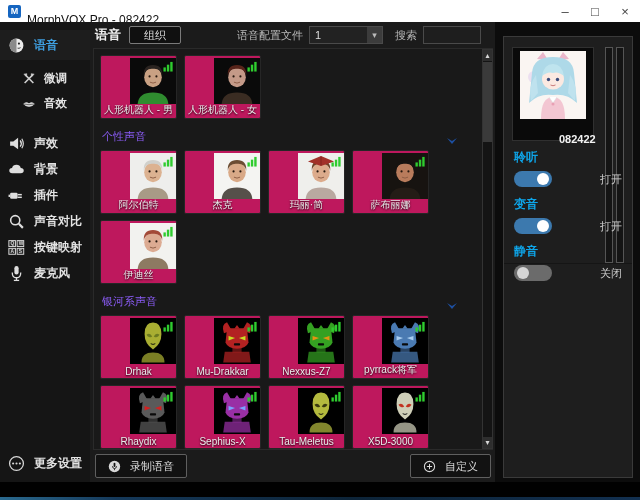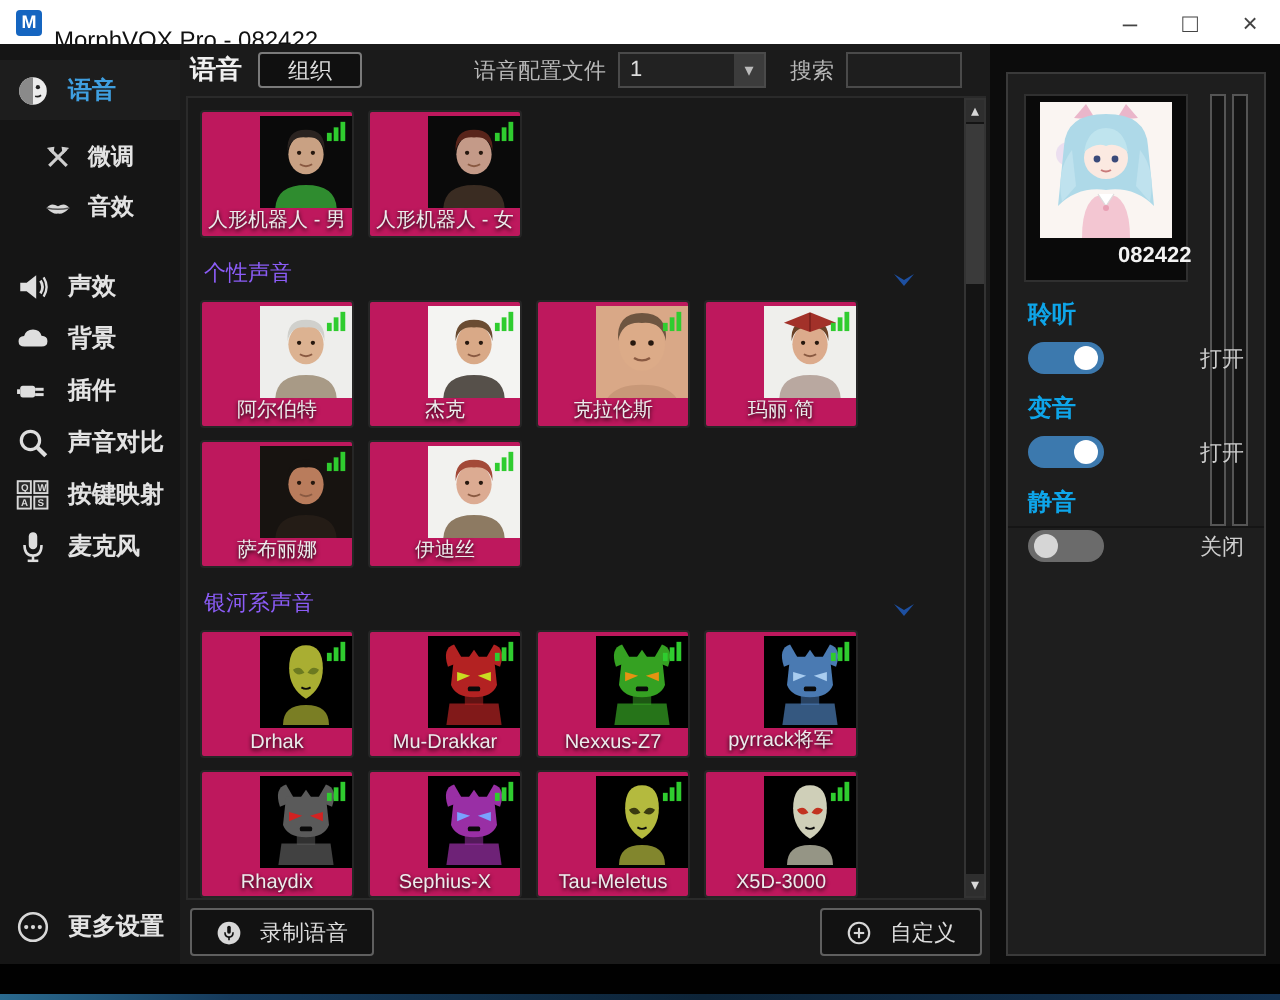--- a/index.html
+++ b/index.html
@@ -64,21 +64,21 @@
   .fbtn .fbtn-icon{width:13px;height:13px;display:flex;}
   .fbtn + .fbtn{margin-left:6px;}
   .fbtn.right{margin-left:auto;margin-right:2px;}
 
   
   .rightpanel{position:absolute;left:495px;top:22px;width:145px;height:460px;background:#0c0c0c;}
   .panelbox{position:absolute;left:8px;top:14px;width:130px;height:442px;background:#1e1e1e;border:1px solid #3a3a3a;}
   .profile-card{position:absolute;left:8px;top:10px;width:82px;height:94px;background:#0a0a0a;border:1px solid #303030;}
   .profile-img{margin:3px auto 0;width:66px;height:68px;background:#faf6f4;}
   .profile-img svg{width:66px;height:68px;display:block;}
-  .profile-name{text-align:center;font-size:11px;font-weight:bold;color:#f2f2f2;margin-top:3px;padding-left:46px;}
+  .profile-name{text-align:center;font-size:11px;font-weight:bold;color:#f2f2f2;margin-top:14px;padding-left:46px;}
   .meters{position:absolute;right:8px;top:10px;display:flex;gap:3px;height:216px;}
   .meter{width:8px;height:216px;background:#141414;border:1px solid #555;}
   .toggles{position:absolute;left:10px;top:112px;width:108px;}
   .toggle-block{margin-bottom:9px;}
   .toggle-label{font-size:12px;font-weight:bold;color:#0ea5e9;margin-bottom:5px;}
   .toggle-row{display:flex;align-items:center;gap:8px;justify-content:space-between;}
   .switch{width:38px;height:16px;border-radius:8px;position:relative;}
   .switch.on{background:#3c79ae;}
   .switch.off{background:#6b6b6b;}
   .knob{position:absolute;top:2px;width:12px;height:12px;border-radius:50%;background:#fff;}
@@ -328,43 +328,20 @@
               </svg>
             </span>
             <span class="tile-audio"><svg viewBox="0 0 12 12">
                 <g fill="#2fcc2f">
                   <rect x="0.5" y="7" width="2.6" height="4.5"></rect>
                   <rect x="4.2" y="4" width="2.6" height="7.5"></rect>
                   <rect x="7.9" y="1" width="2.6" height="10.5"></rect>
                 </g>
               </svg></span>
             <span class="tile-name">杰克</span>
-          </div>
-          <div class="tile">
-            <span class="tile-img">
-              <svg viewBox="0 0 60 60">
-                <rect width="60" height="60" fill="#d9a887"></rect>
-                <g transform="translate(30 28) scale(1.3) translate(-30 -27)">
-                  <path d="M10 60 Q11 45 30 45 Q49 45 50 60 Z" fill="#c89878"></path>
-                  <ellipse cx="30" cy="25" rx="11.5" ry="13" fill="#dcab88"></ellipse>
-                  <path d="M18 23 Q17 9 30 9 Q43 9 42 23 Q40 13 30 14 Q20 13 18 23 Z" fill="#6e5540"></path>
-                  <circle cx="25.5" cy="24" r="1.4" fill="#26180f"></circle>
-                  <circle cx="34.5" cy="24" r="1.4" fill="#26180f"></circle>
-                  <path d="M26 31.5 Q30 34 34 31.5" stroke="#8a5a42" stroke-width="1.2" fill="none"></path>
-                </g>
-              </svg>
-            </span>
-            <span class="tile-audio"><svg viewBox="0 0 12 12">
-                <g fill="#2fcc2f">
-                  <rect x="0.5" y="7" width="2.6" height="4.5"></rect>
-                  <rect x="4.2" y="4" width="2.6" height="7.5"></rect>
-                  <rect x="7.9" y="1" width="2.6" height="10.5"></rect>
-                </g>
-              </svg></span>
-            <span class="tile-name">克拉伦斯</span>
           </div>
           <div class="tile">
             <span class="tile-img">
               <svg viewBox="0 0 60 60">
                 <rect width="60" height="60" fill="#efefec"></rect>
                 <g>
                   <path d="M10 60 Q11 45 30 45 Q49 45 50 60 Z" fill="#b9a8a0"></path>
                   <ellipse cx="30" cy="25" rx="11.5" ry="13" fill="#dcab8c"></ellipse>
                   <path d="M18 23 Q17 9 30 9 Q43 9 42 23 Q40 13 30 14 Q20 13 18 23 Z" fill="#6b4227"></path>
                   <path d="M13 11 L30 4 L47 11 L30 17 Z" fill="#a23129"></path>

